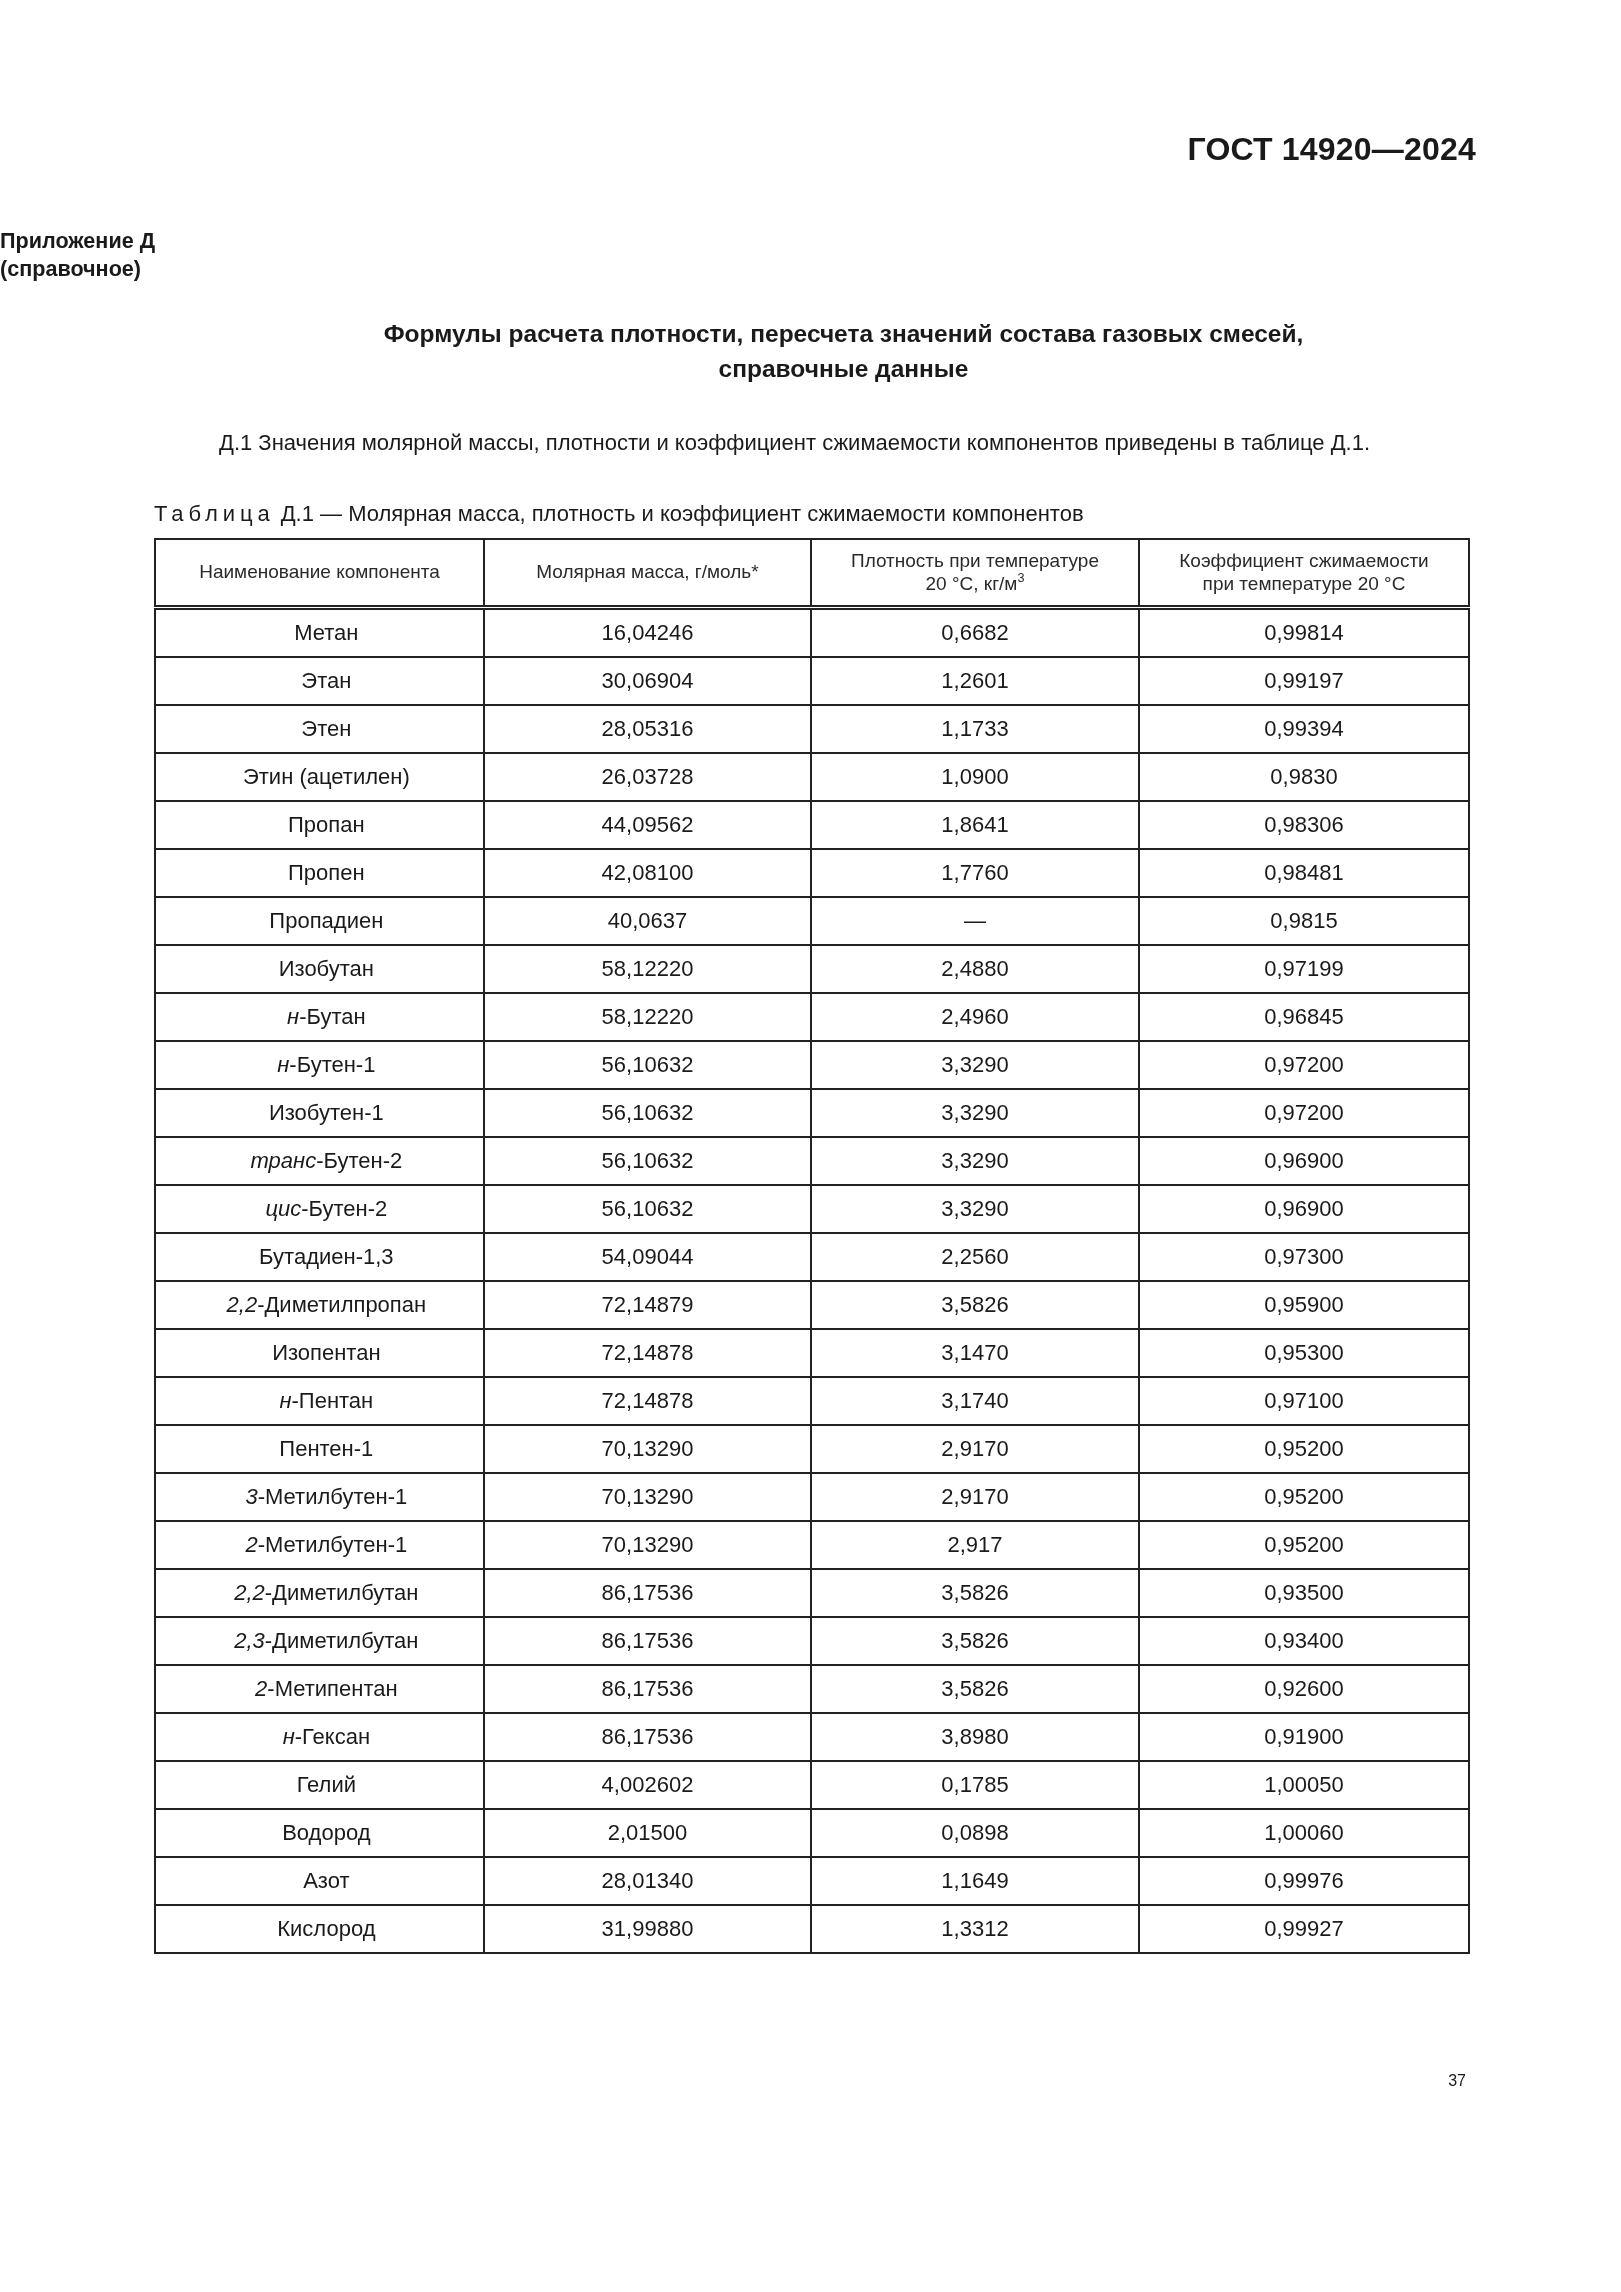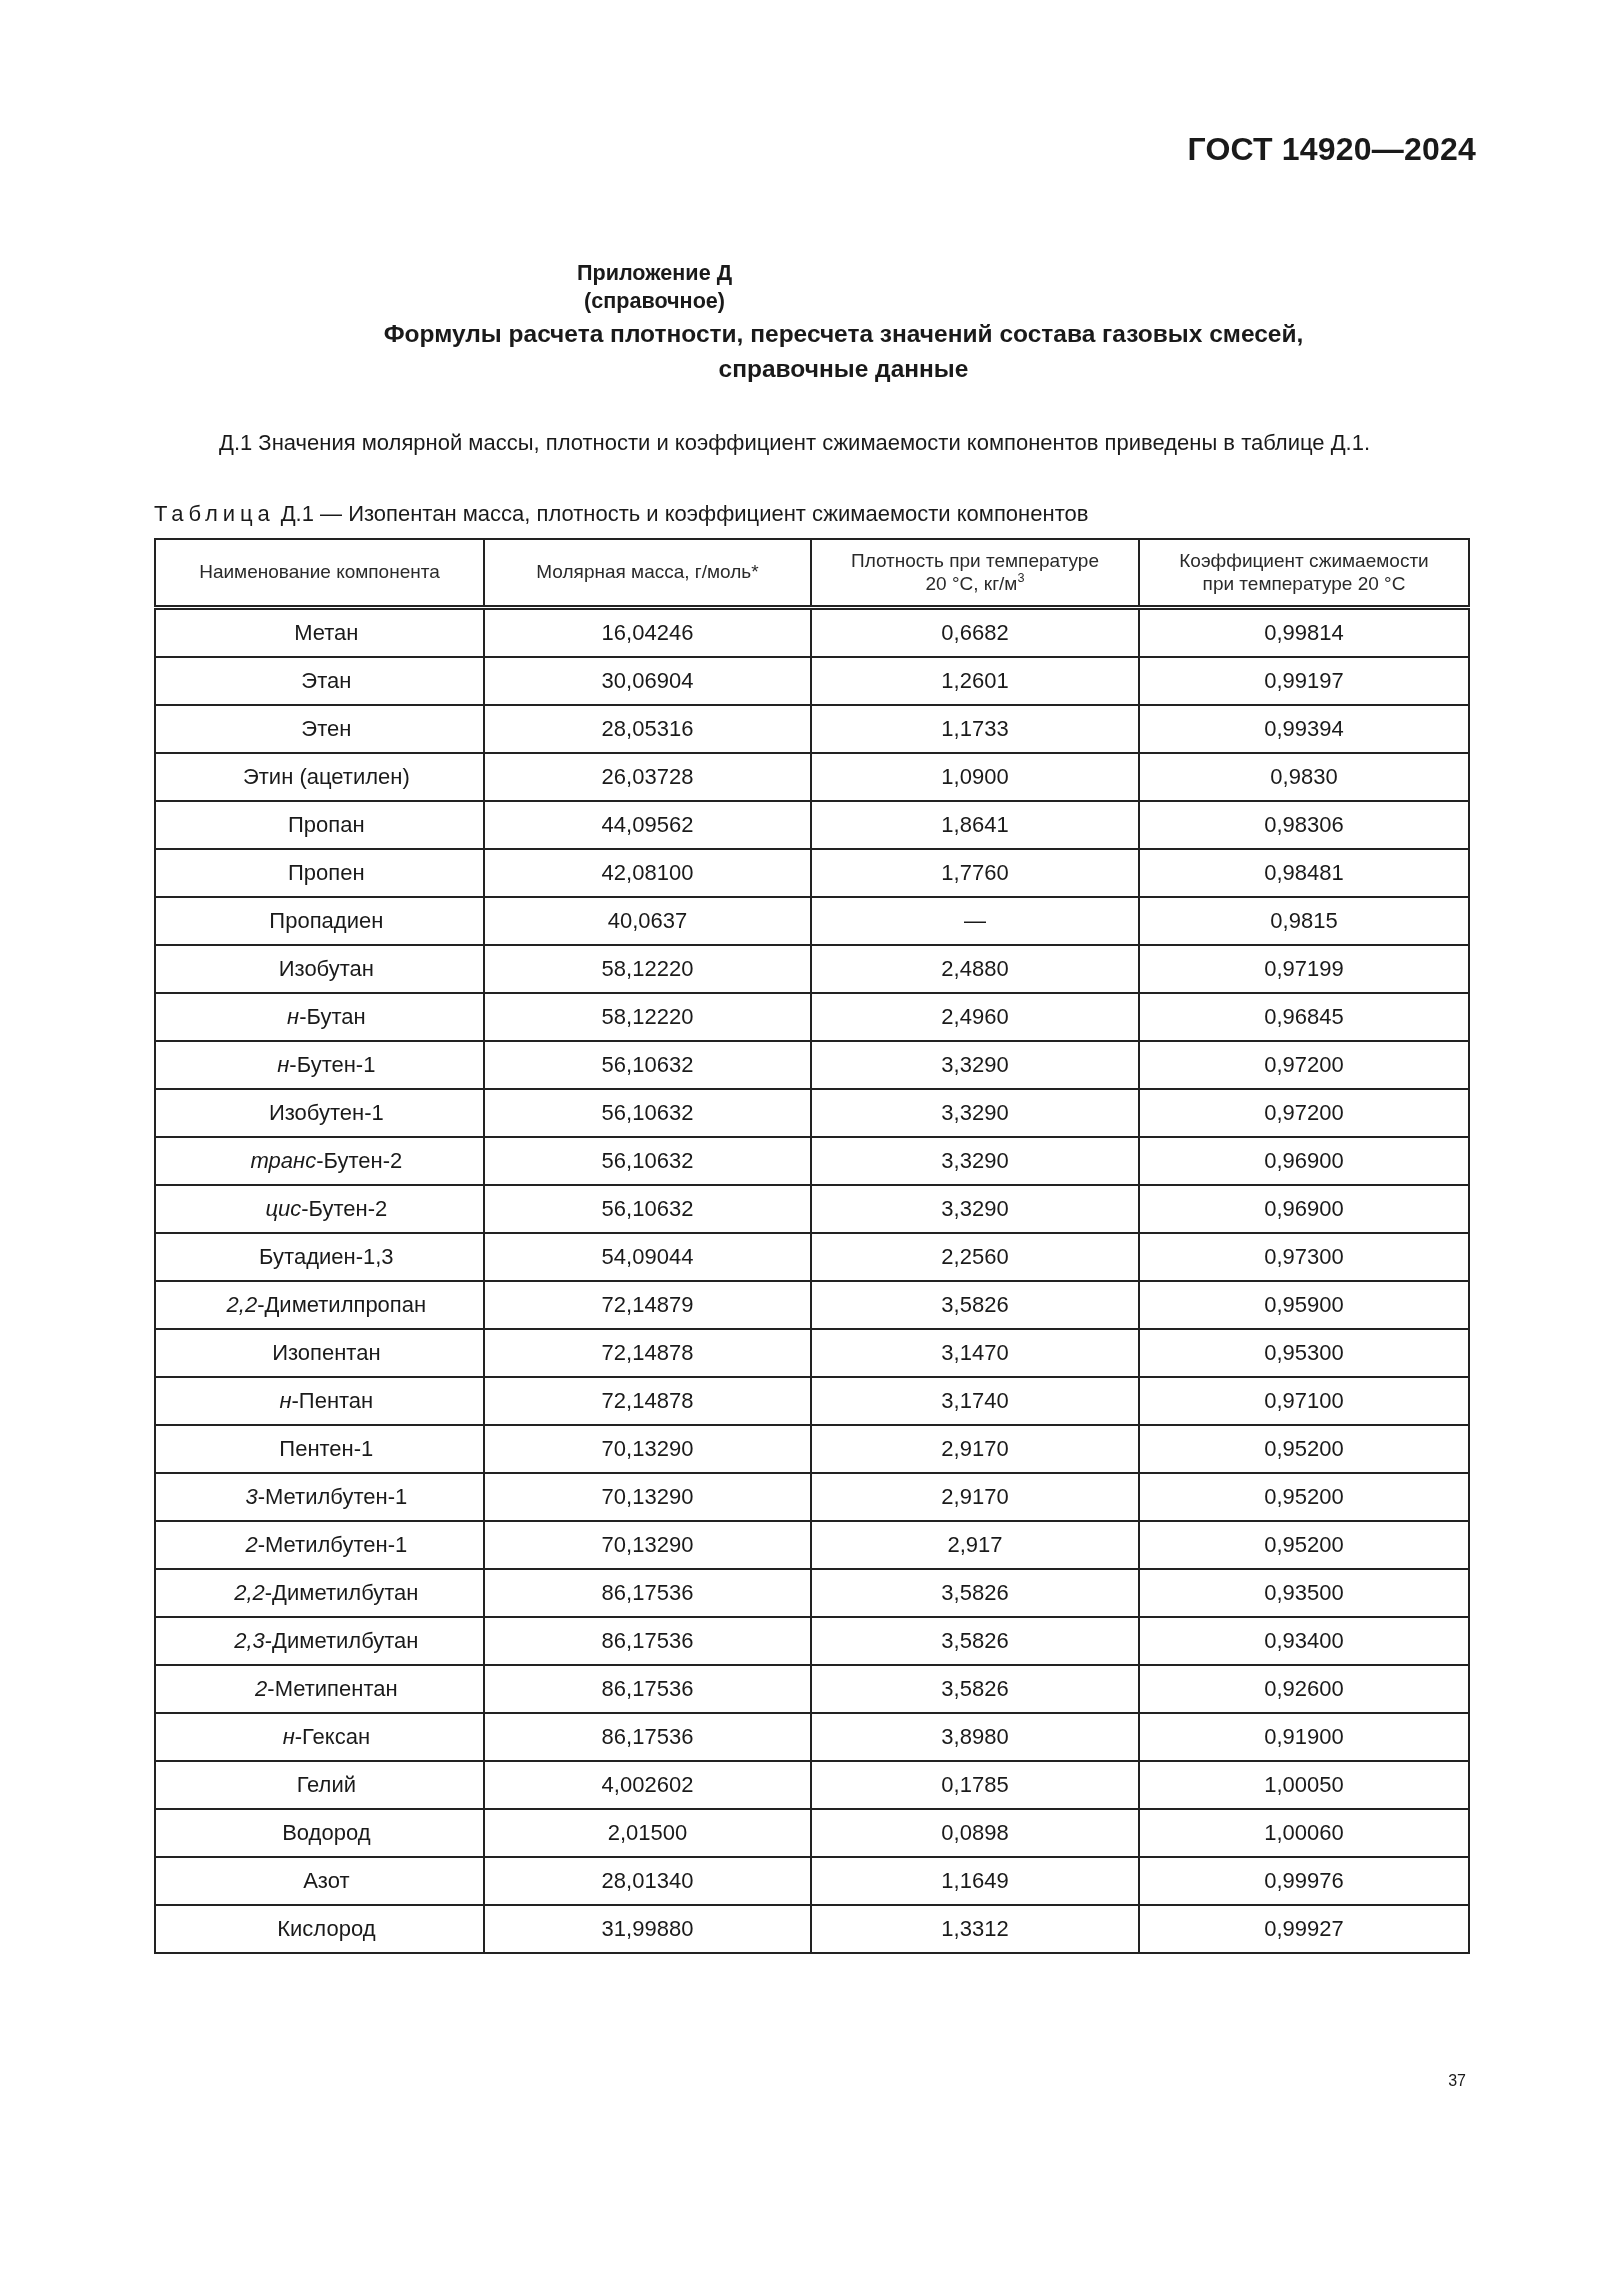--- a/index.html
+++ b/index.html
@@ -6,21 +6,21 @@
   body {
     width: 1621px; height: 2293px; position: relative; overflow: hidden;
     font-family: "Liberation Sans", sans-serif; color: #1a1a1a;
   }
   .doc-code {
     position: absolute; top: 131px; right: 145px;
     font-size: 32px; font-weight: bold; letter-spacing: 0.2px; text-align: center;
   }
   .appendix {
     position: absolute; left: 0; width: 1309px; top: 227px;
-    text-align: center; font-weight: bold; font-size: 21.6px; line-height: 28px; margin-top: 32px;
+    font-weight: bold; font-size: 21.6px; line-height: 28px;
   }
   .heading {
     position: absolute; left: 0; width: 1621px; top: 316px;
     text-align: center; font-weight: bold; font-size: 24.5px; line-height: 35px; margin-left: 33px;
   }
   .para {
     position: absolute; left: 154px; width: 1313px; top: 417px;
     font-size: 22px; line-height: 28px; text-align: justify;
     text-indent: 65px;
     margin-top: 12px;
@@ -61,21 +61,21 @@
   <div>(справочное)</div>
 </div>
 
 <div class="heading">
   <div>Формулы расчета плотности, пересчета значений состава газовых смесей,</div>
   <div>справочные данные</div>
 </div>
 
 <div class="para">Д.1 Значения молярной массы, плотности и коэффициент сжимаемости компонентов приведены в таблице Д.1.</div>
 
-<div class="caption"><span class="spaced">Таблица</span><span> Д.1 — Изопентан масса, плотность и коэффициент сжимаемости компонентов</span></div>
+<div class="caption"><span class="spaced">Таблица</span><span> Д.1 — Молярная масса, плотность и коэффициент сжимаемости компонентов</span></div>
 
 <table class="data">
   <colgroup>
     <col style="width:329px">
       <col style="width:327px">
       <col style="width:328px">
       <col style="width:330px">
   </colgroup>
   <thead>
     <tr>

